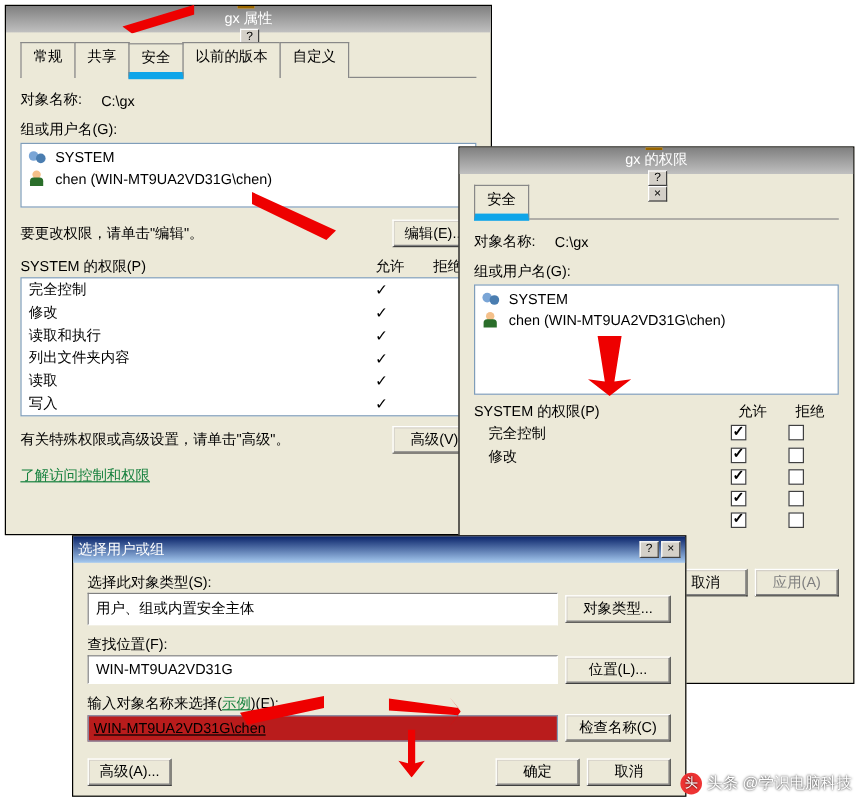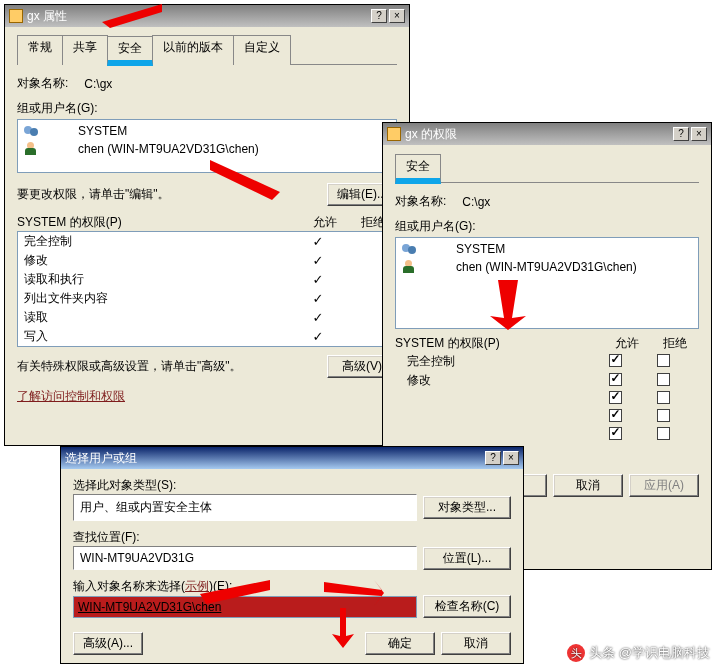--- a/index.html
+++ b/index.html
@@ -1,49 +1,49 @@
 <!DOCTYPE html>
 <html><head>
 <meta charset="utf-8">
 <style>
   *{box-sizing:border-box;margin:0;padding:0;}
   body{width:720px;height:668px;background:#fff;font-family:"Microsoft YaHei","SimSun",sans-serif;font-size:12px;position:relative;overflow:hidden;}
   .win{position:absolute;background:#ece9d8;border:1px solid #000;}
   .tbar{background:linear-gradient(#0a246a,#a6caf0);height:22px;display:flex;align-items:center;padding:0 4px;color:#fff;font-size:12px;}
-  .tbar.gray{background:linear-gradient(#808080,#c0c0c0);}
+  .tbar.gray{background:linear-gradient(#808080,#c0c0c0);flex-direction:column;}
   .tbar .ticon{width:14px;height:14px;background:#fc6;border:1px solid #960;margin-right:4px;}
   .tbar .ttext{flex:1;}
   .tbar .tbtn{width:16px;height:14px;background:#d4d0c8;border:1px solid #fff;border-right-color:#404040;border-bottom-color:#404040;color:#000;font-size:10px;line-height:11px;text-align:center;margin-left:2px;cursor:pointer;}
   .body{padding:8px 12px;}
   .tabs{display:flex;border-bottom:1px solid #888;margin-bottom:10px;}
   .tab{padding:3px 10px;border:1px solid #888;border-bottom:none;background:#ece9d8;margin-right:-1px;margin-bottom:-1px;cursor:pointer;}
   .tab.active{background:#ece9d8;border-bottom:6px solid #0ea5e9;position:relative;top:1px;}
   .row{display:flex;align-items:center;margin-bottom:8px;}
   .lbl{margin-right:16px;}
   .listbox{border:1px solid #7f9db9;background:#fff;padding:2px;height:54px;overflow:auto;}
   .listbox.tall{height:92px;}
-  .uitem{display:flex;align-items:center;padding:2px 4px;gap:32px;}
+  .uitem{display:flex;align-items:center;padding:2px 4px;}
   .uicon{width:18px;height:14px;margin-right:4px;position:relative;}
   .uicon.grp::before{content:"";position:absolute;left:0;top:2px;width:8px;height:8px;border-radius:50%;background:#7aa5d6;}
   .uicon.grp::after{content:"";position:absolute;left:6px;top:4px;width:8px;height:8px;border-radius:50%;background:#4a7db0;}
   .uicon.usr::before{content:"";position:absolute;left:3px;top:0;width:7px;height:7px;border-radius:50%;background:#f4c08a;}
   .uicon.usr::after{content:"";position:absolute;left:1px;top:6px;width:11px;height:7px;border-radius:3px 3px 0 0;background:#2a6e2a;}
   .btn{background:#ece9d8;border:1px solid #404040;border-top-color:#fff;border-left-color:#fff;padding:2px 8px;font-size:12px;cursor:pointer;min-width:70px;text-align:center;box-shadow:inset -1px -1px #808080,inset 1px 1px #d4d0c8;}
   .btn.dis{color:#808080;}
   .permhead{display:flex;margin-top:6px;}
   .permhead .ph1{flex:1;}
   .permhead .ph2{width:48px;text-align:center;}
   .permlist{border:1px solid #7f9db9;background:#fff;max-height:118px;overflow:auto;}
   .permrow{display:flex;align-items:center;padding:1px 6px;}
   .permrow .pn{flex:1;}
   .permrow .pc{width:48px;text-align:center;color:#000;}
   .chk{font-size:13px;}
   .cbox{width:13px;height:13px;border:1px solid #404040;background:#fff;display:inline-block;position:relative;}
   .cbox.on::after{content:"✓";position:absolute;left:1px;top:-3px;font-size:12px;font-weight:bold;}
-  .link{color:#7f1d1d;text-decoration:underline;cursor:pointer;}
+  .link{color:#15803d;text-decoration:underline;cursor:pointer;}
   .txtinp{width:100%;border:1px solid #7f9db9;background:#b91c1c;padding:3px 4px;font-size:12px;font-family:inherit;}
   .sunken{border:1px solid #808080;border-right-color:#fff;border-bottom-color:#fff;background:#fff;padding:4px 6px;}
   .arrow{position:absolute;pointer-events:none;}
   .arrow svg{display:block;}
   .watermark{position:absolute;right:10px;bottom:6px;color:#fff;font-size:13px;display:flex;align-items:center;text-shadow:0 0 2px #000;}
   .watermark .wicon{width:18px;height:18px;border-radius:50%;background:#e33;color:#fff;text-align:center;line-height:18px;font-size:11px;margin-right:4px;}
 </style>
 </head>
 <body>
 
@@ -187,21 +187,21 @@
         </div>
     </div>
     <div class="row" style="justify-content:flex-end;margin-top:30px;gap:6px;">
       <button class="btn">确定</button>
       <button class="btn">取消</button>
       <button class="btn dis">应用(A)</button>
     </div>
   </div>
 </div>
 
-<div class="win" style="left:60px;top:446px;width:464px;height:218px;">
+<div class="win" style="left:60px;top:446px;width:512px;height:218px;">
   <div class="tbar">
     <span class="ttext">选择用户或组</span>
     <span class="tbtn">?</span>
     <span class="tbtn">×</span>
   </div>
   <div class="body">
     <div>选择此对象类型(S):</div>
     <div class="row" style="gap:6px;">
       <div class="sunken" style="flex:1;">用户、组或内置安全主体</div>
       <button class="btn" style="min-width:88px;">对象类型...</button>

